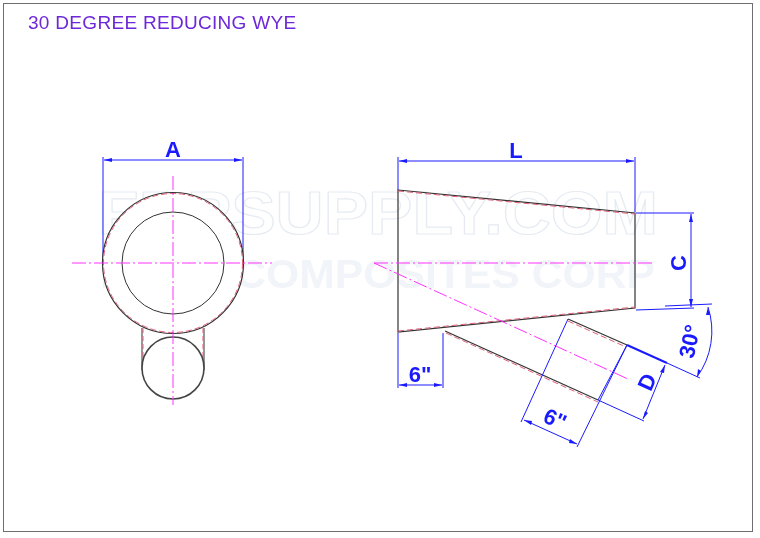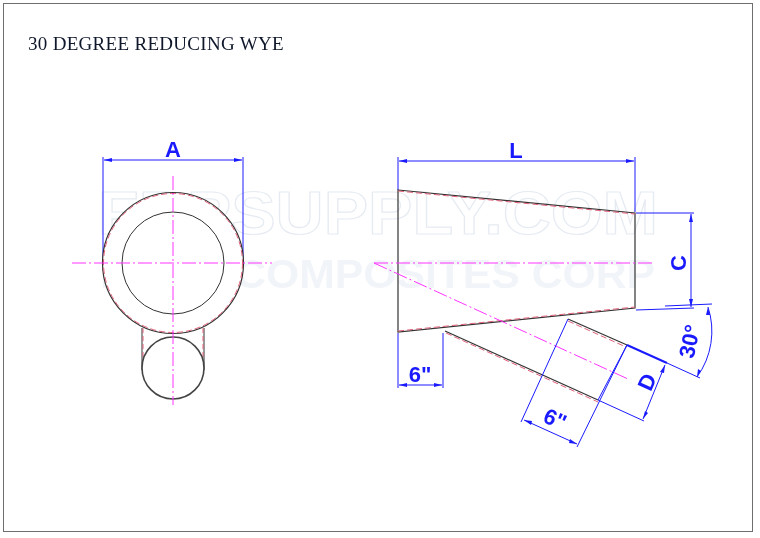--- a/index.html
+++ b/index.html
@@ -2,23 +2,23 @@
 <html><head>
 <meta charset="utf-8">
 <style>
   html, body { margin: 0; padding: 0; background: #ffffff; }
   body { width: 760px; height: 538px; position: relative; overflow: hidden; }
   .frame {
     position: absolute; left: 3px; top: 3px; width: 750px; height: 529px;
     border: 1.5px solid #6e6e6e; box-sizing: border-box; background: #fff;
   }
   .title {
-    position: absolute; left: 28px; top: 33px;
-    font-family: Liberation Serif, serif;
-    font-size: 19px; color: #0f172a; letter-spacing: 0.3px;
+    position: absolute; left: 28px; top: 12px;
+    font-family: Liberation Sans, sans-serif;
+    font-size: 19px; color: #6d28d9; letter-spacing: 0.3px;
   }
   svg.drawing { position: absolute; left: 0; top: 0; }
   .dimtext {
     font-family: "Liberation Sans", "DejaVu Sans", sans-serif;
     font-weight: bold; fill: #1a1aff;
   }
   .watermark {
     font-family: "Liberation Sans", "DejaVu Sans", sans-serif;
     font-weight: bold; fill: none; stroke: #e6ebf2; stroke-width: 1.2;
   }

